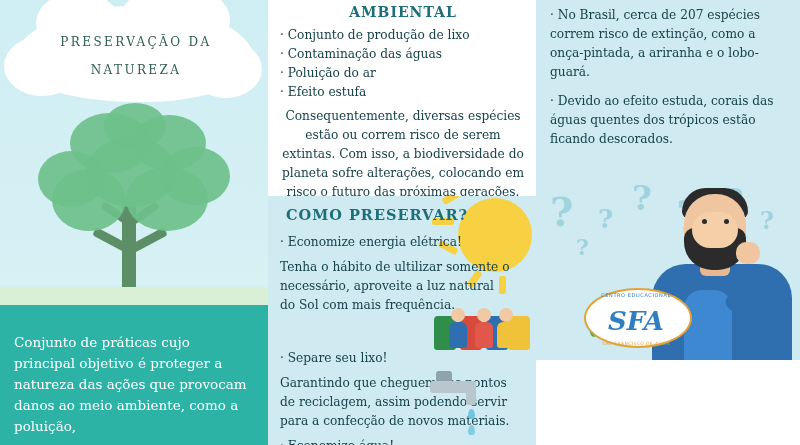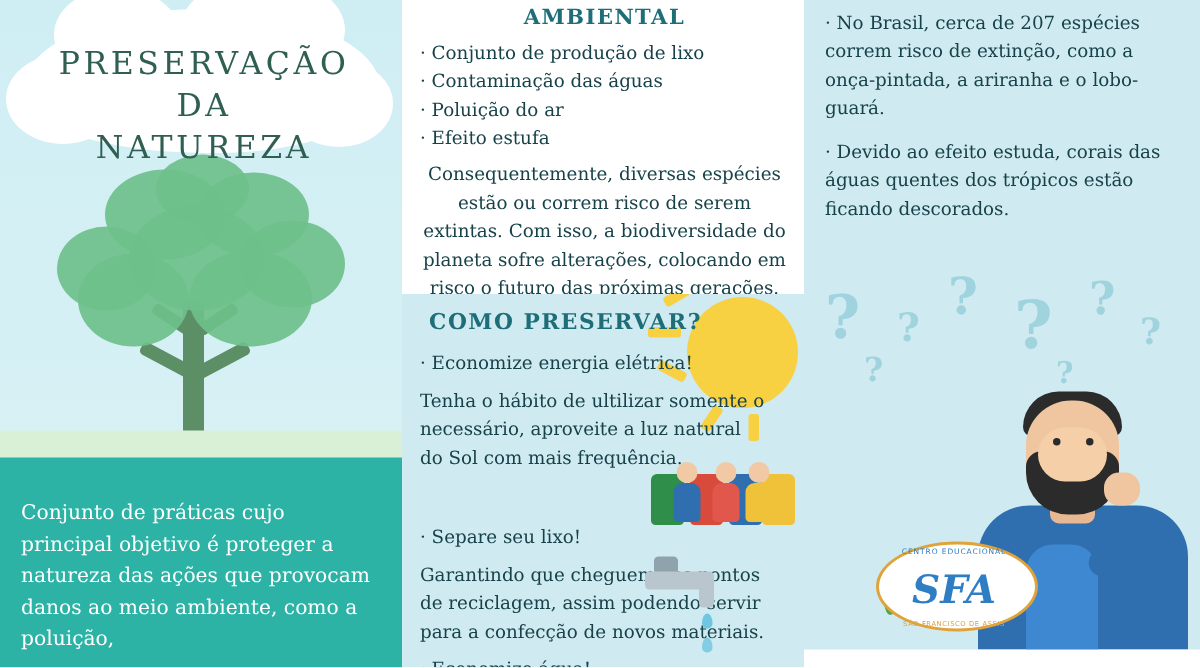--- a/index.html
+++ b/index.html
@@ -59,21 +59,21 @@
   .cloud-bump-d {
     left: 190px; top: 40px; width: 72px; height: 58px;
   }
   .title-text {
     position: absolute;
     left: 20px; top: 28px;
     width: 232px;
     text-align: center;
     color: #2f5e52;
     font-family: "DejaVu Serif", serif;
-    font-size: 21px;
+    font-size: 12px;
     letter-spacing: 2.4px;
     line-height: 28px;
     font-weight: 400;
   }
 
   .ground {
     position: absolute;
     left: 0; bottom: 0;
     width: 268px; height: 140px;
     background: #2cb3a6;
@@ -258,21 +258,21 @@
     left: 50px;
     width: 7px; height: 10px;
     background: #6fc6e0;
     border-radius: 50% 50% 50% 50% / 70% 70% 35% 35%;
   }
 
   
   .panel-right {
     position: relative;
     width: 264px;
-    height: 433px;
+    height: 360px;
     background: #cfeaf0;
     overflow: hidden;
   }
   .right-text {
     padding: 6px 12px 0 14px;
     color: #17424a;
     font-family: "DejaVu Serif", serif;
     font-size: 12.2px;
     line-height: 19px;
   }

